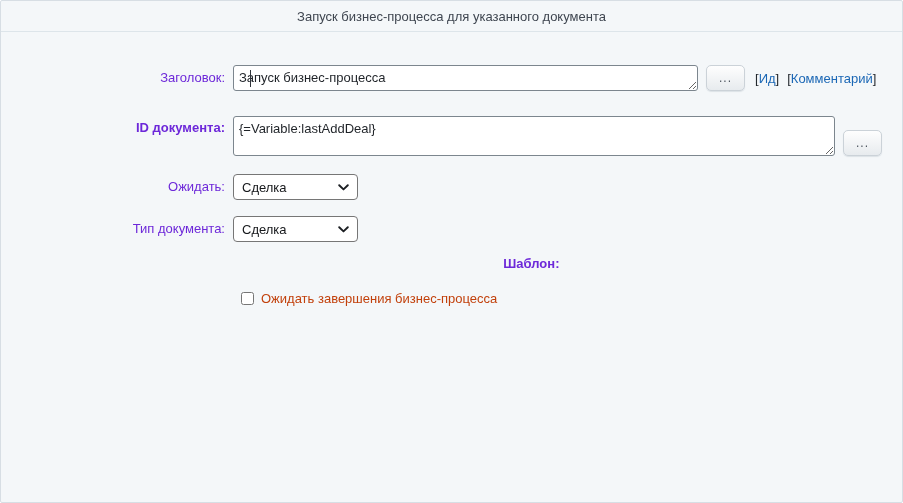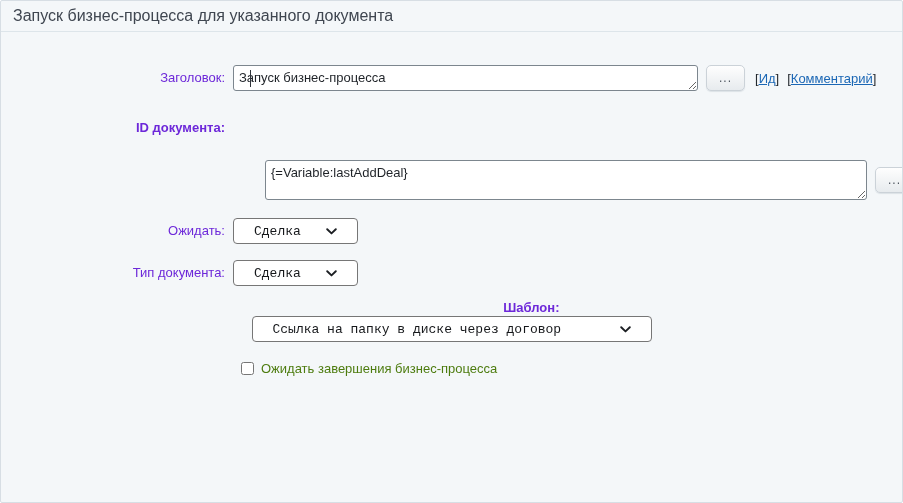--- a/index.html
+++ b/index.html
@@ -18,21 +18,22 @@
     border-radius: 2px;
     overflow: hidden;
   }
   .panel-header {
     height: 31px;
     display: flex;
     align-items: center;
     padding: 0 12px;
     border-bottom: 1px solid #dde5ea;
     color: #3f4650;
-    font-size: 16px;
+    font-size: 13px;
+    justify-content: center;
   }
   .form { padding-top: 33px; }
   .row {
     display: flex;
     align-items: center;
   }
   .row.top-align { align-items: flex-start; }
   .flabel {
     width: 232px;
     padding-right: 8px;
@@ -40,21 +41,21 @@
     color: #6d28d9;
     flex: none;
     line-height: 16px;
   }
   .flabel.bold { font-weight: bold; }
   .row.top-align .flabel { padding-top: 4px; }
   .controls {
     display: flex;
     align-items: center;
   }
-  .controls.top-align { align-items: center; margin-top: 44px; }
+  .controls.top-align { align-items: flex-end; }
   textarea.ta {
     border: 1px solid #7c868e;
     border-radius: 3px;
     background: #ffffff;
     font-family: "Liberation Sans", sans-serif;
     font-size: 13px;
     color: #1f2328;
     padding: 4px 5px;
     resize: both;
     outline: none;
@@ -74,58 +75,56 @@
     font-family: "Liberation Sans", sans-serif;
     font-size: 12px;
     letter-spacing: 1px;
     cursor: pointer;
     line-height: 20px;
   }
   .links { margin-left: 10px; white-space: nowrap; }
   .bracket { color: #23282e; }
   .lnk {
     color: #1b67b5;
-    text-decoration: underline;
     cursor: pointer;
   }
   .link-gap { display: inline-block; width: 8px; }
   .sel {
     display: inline-flex;
     align-items: center;
     justify-content: space-between;
     height: 26px;
     background: #ffffff;
     border: 1px solid #767676;
     border-radius: 4px;
-    padding: 0 20px;
+    padding: 0 8px;
     cursor: default;
     color: #16181b;
-    font-family: Liberation Mono, monospace;
   }
   .sel-entity, .sel-doctype { width: 125px; }
   .sel-template { width: 400px; }
   .sel-arrow { display: inline-flex; margin-left: 6px; flex: none; }
   .chk-row { margin-left: 240px; display: flex; align-items: center; }
   .chk {
     width: 13px; height: 13px;
     accent-color: #ffffff;
     margin: 0;
   }
-  .chk-label { margin-left: 7px; color: #4d7c0f; }
+  .chk-label { margin-left: 7px; color: #c2410c; }
   .caret {
     position: absolute;
     left: 249px;
     top: 69px;
     width: 1px;
     height: 17px;
     background: #30353b;
   }
   
   .row-title    { margin-bottom: 25px; }
-  .row-docid    { margin-bottom: 18px; gap: 32px; }
+  .row-docid    { margin-bottom: 18px; }
   .row-entity   { margin-bottom: 15px; }
   .row-doctype  { margin-bottom: 14px; margin-top: 16px; }
   .row-template { margin-bottom: 19px; flex-direction: column; }
 </style>
 </head>
 <body>
 
 <div class="panel">
 
   <div class="panel-header">
@@ -174,30 +173,20 @@
             <svg width="11" height="7" viewBox="0 0 11 7">
                 <path d="M1.2 1.2 L5.5 5.4 L9.8 1.2" fill="none" stroke="#1c1f23" stroke-width="1.9" stroke-linecap="round" stroke-linejoin="round"></path>
               </svg>
           </span>
         </div>
       </div>
     </div>
 
     <div class="row row-template">
       <div class="flabel bold">Шаблон:</div>
-      <div class="controls">
-        <div class="sel sel-template">
-          <span>Ссылка на папку в диске через договор</span>
-          <span class="sel-arrow">
-            <svg width="11" height="7" viewBox="0 0 11 7">
-                <path d="M1.2 1.2 L5.5 5.4 L9.8 1.2" fill="none" stroke="#1c1f23" stroke-width="1.9" stroke-linecap="round" stroke-linejoin="round"></path>
-              </svg>
-          </span>
-        </div>
-      </div>
     </div>
 
     <div class="chk-row">
       <input type="checkbox" class="chk" id="waitchk" style="">
       <label for="waitchk" class="chk-label">Ожидать завершения бизнес-процесса</label>
     </div>
 
   </div>
 
   <div class="caret"></div>

